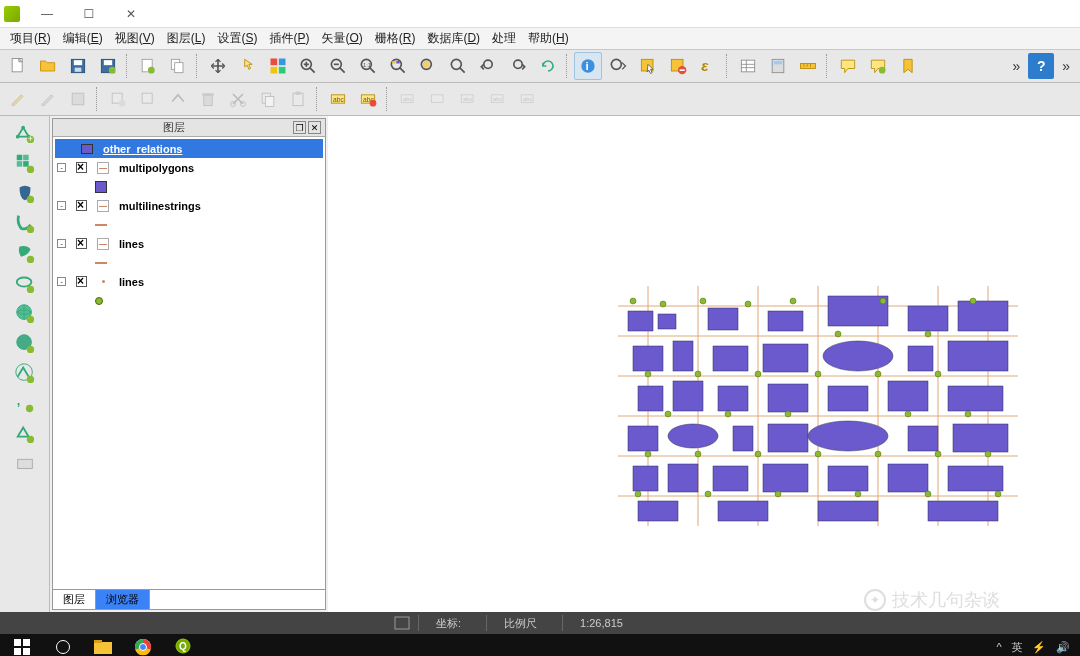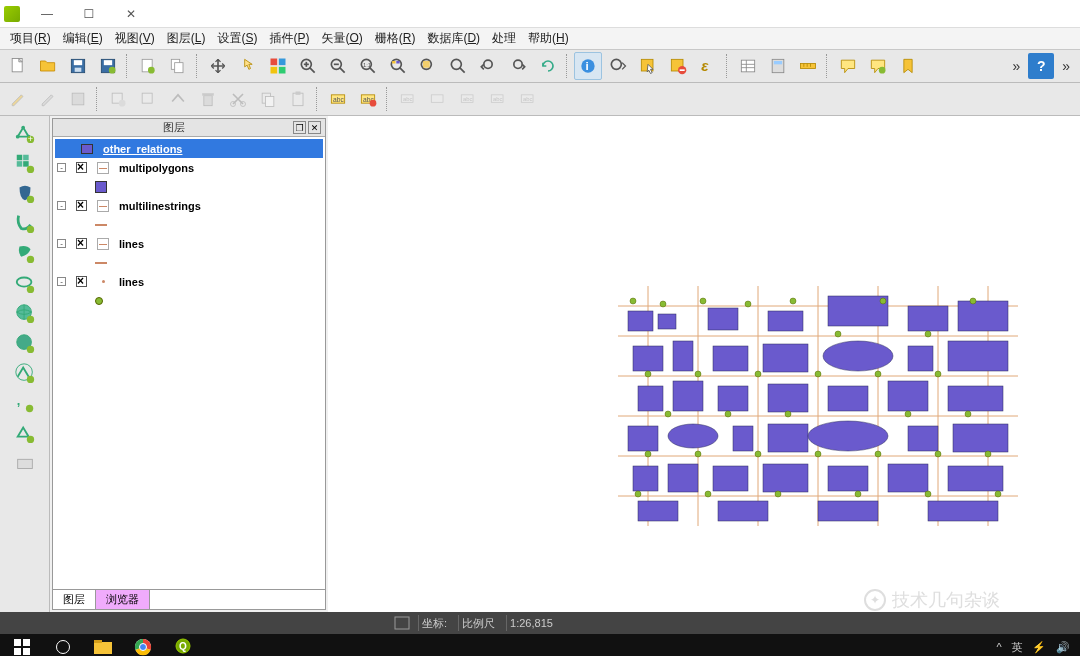--- a/index.html
+++ b/index.html
@@ -37,26 +37,26 @@
 .chk { width: 11px; height: 11px; border: 1px solid #555; background: #fff; position: relative; }
 .chk.checked::after { content: "×"; position: absolute; top: -3px; left: 0px; font-size: 12px; color: #000; font-weight: bold; }
 .lsym { width: 12px; height: 12px; }
 .lsym.poly { background: #6a5acd; border: 1px solid #333; }
 .lsym.line { background: #fff; border: 1px solid #aaa; position: relative; }
 .lsym.line::after { content: ""; position: absolute; left: 1px; right: 1px; top: 5px; height: 1px; background: #c86; }
 .lsym.pt { width: 8px; height: 8px; background: #8b3; border-radius: 50%; border: 1px solid #560; }
 .lsym.rel { width: 12px; height: 10px; background: #6a5acd; border: 1px solid #333; }
 .lname { font-weight: bold; }
 .panel-tabs { height: 20px; display: flex; border-top: 1px solid #999; }
-.ptab { padding: 2px 10px; font-size: 11px; background: #f0abfc; border-right: 1px solid #999; }
+.ptab { padding: 2px 10px; font-size: 11px; background: #3b82f6; border-right: 1px solid #999; }
 .ptab.active { background: #fff; }
 .canvas { flex: 1; background: #fff; position: relative; overflow: hidden; }
 .map-render { position: absolute; left: 290px; top: 170px; width: 400px; height: 240px; }
 .statusbar { height: 22px; background: #444; color: #ccc; display: flex; align-items: center; font-size: 11px; padding: 0 6px; gap: 8px; position: relative; }
-.status-seg { padding: 0 3px; border-left: 1px solid #666; height: 16px; display: flex; align-items: center; }
+.status-seg { padding: 0 17px; border-left: 1px solid #666; height: 16px; display: flex; align-items: center; }
 .taskbar { height: 26px; background: #111; display: flex; align-items: center; padding: 0 2px; gap: 2px; }
 .task-btn { width: 38px; height: 26px; display: flex; align-items: center; justify-content: center; color: #fff; font-size: 14px; }
 .task-btn.start { width: 40px; }
 .tray { margin-left: auto; display: flex; align-items: center; gap: 10px; color: #ccc; font-size: 11px; padding-right: 8px; }
 .watermark { position: absolute; right: 80px; bottom: 44px; color: rgba(200,200,200,0.6); font-size: 18px; display: flex; align-items: center; gap: 6px; pointer-events: none; }
 .watermark .wicon { width: 22px; height: 22px; border: 2px solid rgba(200,200,200,0.6); border-radius: 50%; display: flex; align-items: center; justify-content: center; font-size: 12px; }
 </style>
 </head>
 <body>
 

